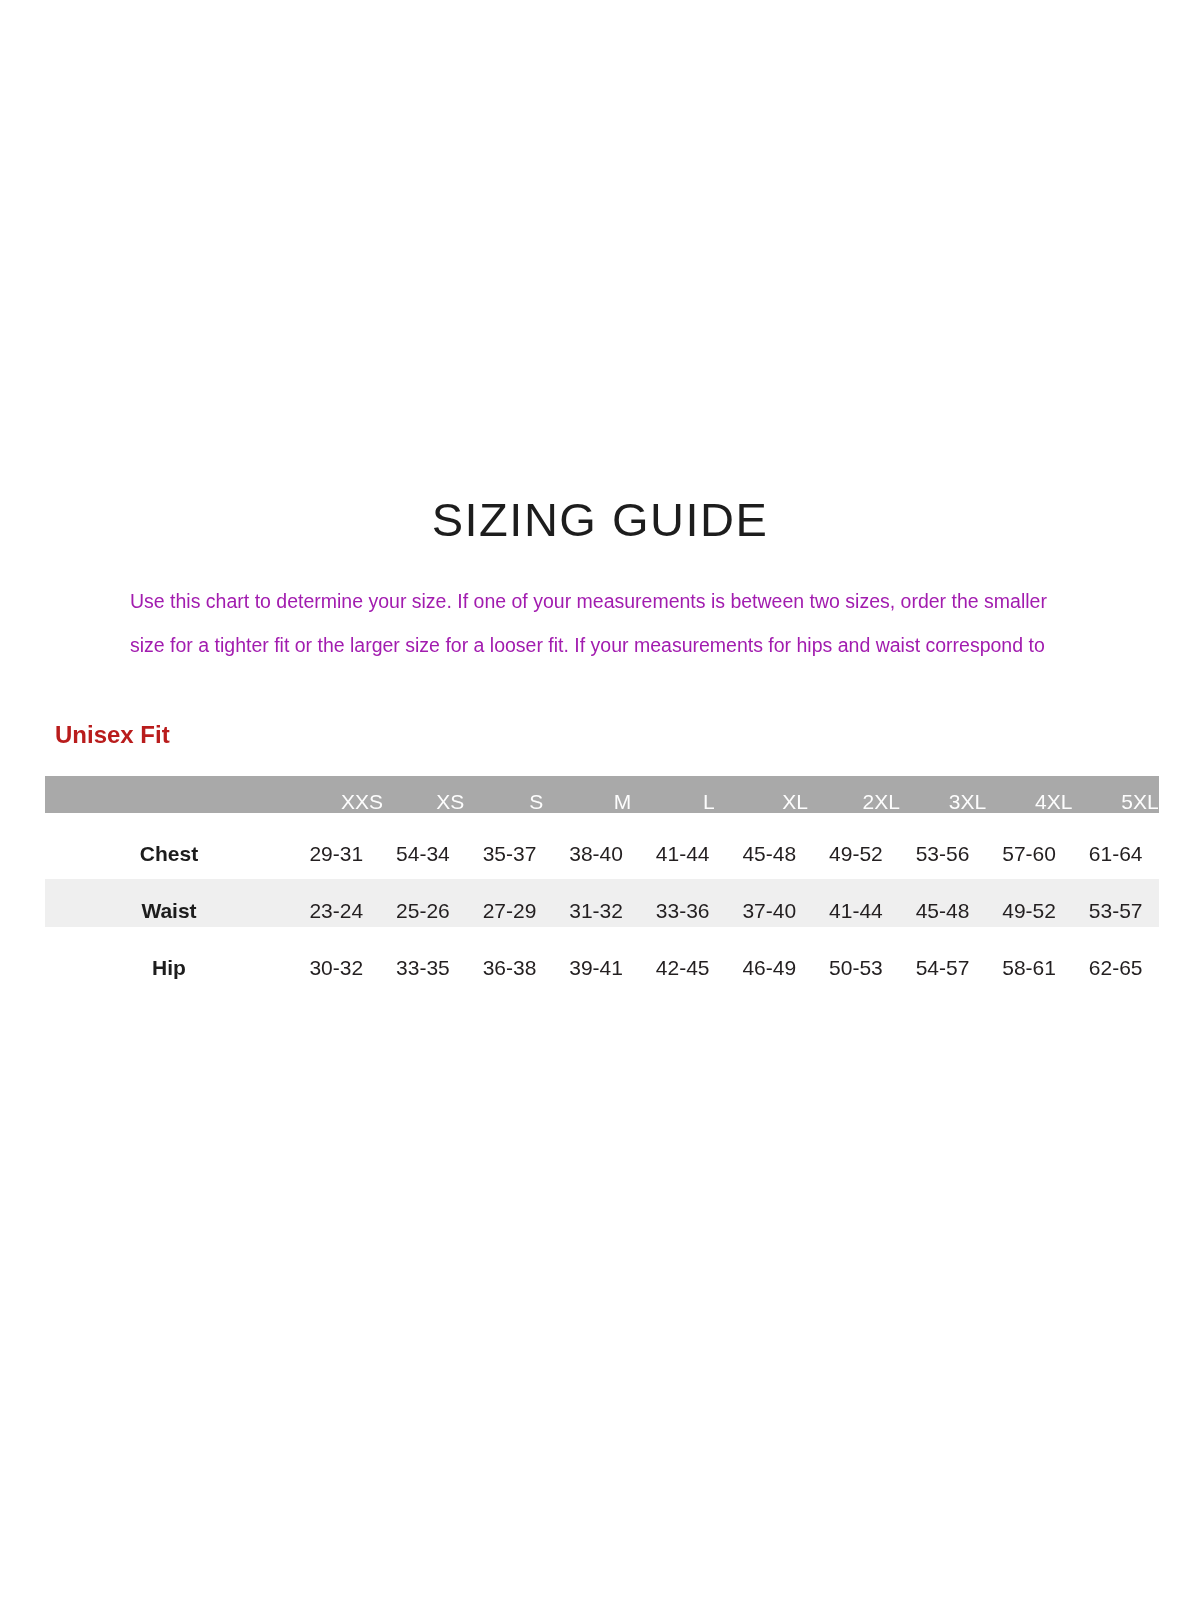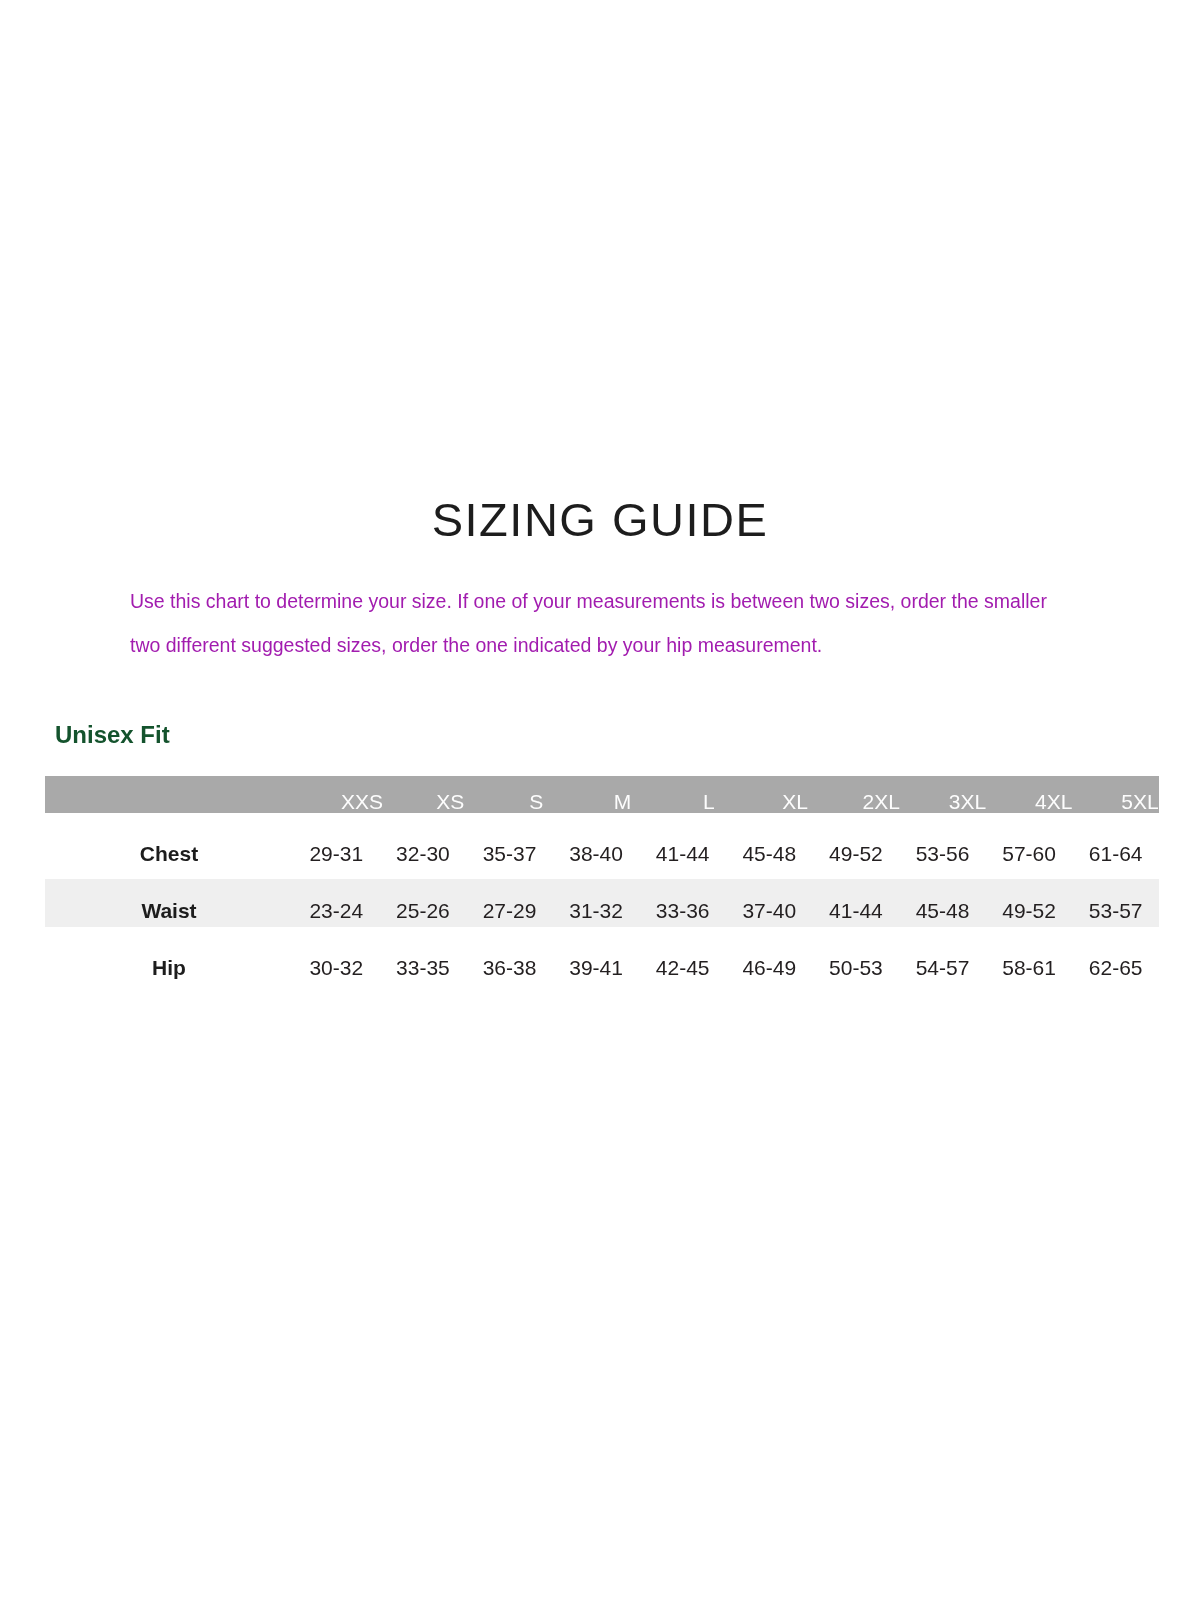--- a/index.html
+++ b/index.html
@@ -39,21 +39,21 @@
     line-height:32px;
     color:#a21caf;
   }
   .intro .line{white-space:nowrap;}
   .section-heading{
     position:absolute;
     top:697px;
     left:55px;
     font-size:24px;
     font-weight:700;
-    color:#14532d;
+    color:#b91c1c;
   }
   .size-table{
     position:absolute;
     top:740px;
     left:45px;
     width:1114px;
     font-size:21px;
   }
   .t-row{
     display:grid;
@@ -83,21 +83,21 @@
 </style>
 </head>
 <body>
 
 <div class="sheet">
 
   <div class="page-title">SIZING GUIDE</div>
 
   <div class="intro">
     <div class="line">Use this chart to determine your size. If one of your measurements is between two sizes, order the smaller</div>
-    <div class="line">two different suggested sizes, order the one indicated by your hip measurement.</div>
+    <div class="line">size for a tighter fit or the larger size for a looser fit. If your measurements for hips and waist correspond to</div>
   </div>
 
   <div class="section-heading">Unisex Fit</div>
 
   <div class="size-table">
 
     <div class="t-row t-head">
       <div class="t-cell label-cell"></div>
       <div class="t-cell">XXS</div>
       <div class="t-cell">XS</div>
@@ -107,21 +107,21 @@
       <div class="t-cell">XL</div>
       <div class="t-cell">2XL</div>
       <div class="t-cell">3XL</div>
       <div class="t-cell">4XL</div>
       <div class="t-cell">5XL</div>
     </div>
 
     <div class="t-row">
       <div class="t-cell label-cell">Chest</div>
       <div class="t-cell">29-31</div>
-      <div class="t-cell">32-30</div>
+      <div class="t-cell">54-34</div>
       <div class="t-cell">35-37</div>
       <div class="t-cell">38-40</div>
       <div class="t-cell">41-44</div>
       <div class="t-cell">45-48</div>
       <div class="t-cell">49-52</div>
       <div class="t-cell">53-56</div>
       <div class="t-cell">57-60</div>
       <div class="t-cell">61-64</div>
     </div>
 

